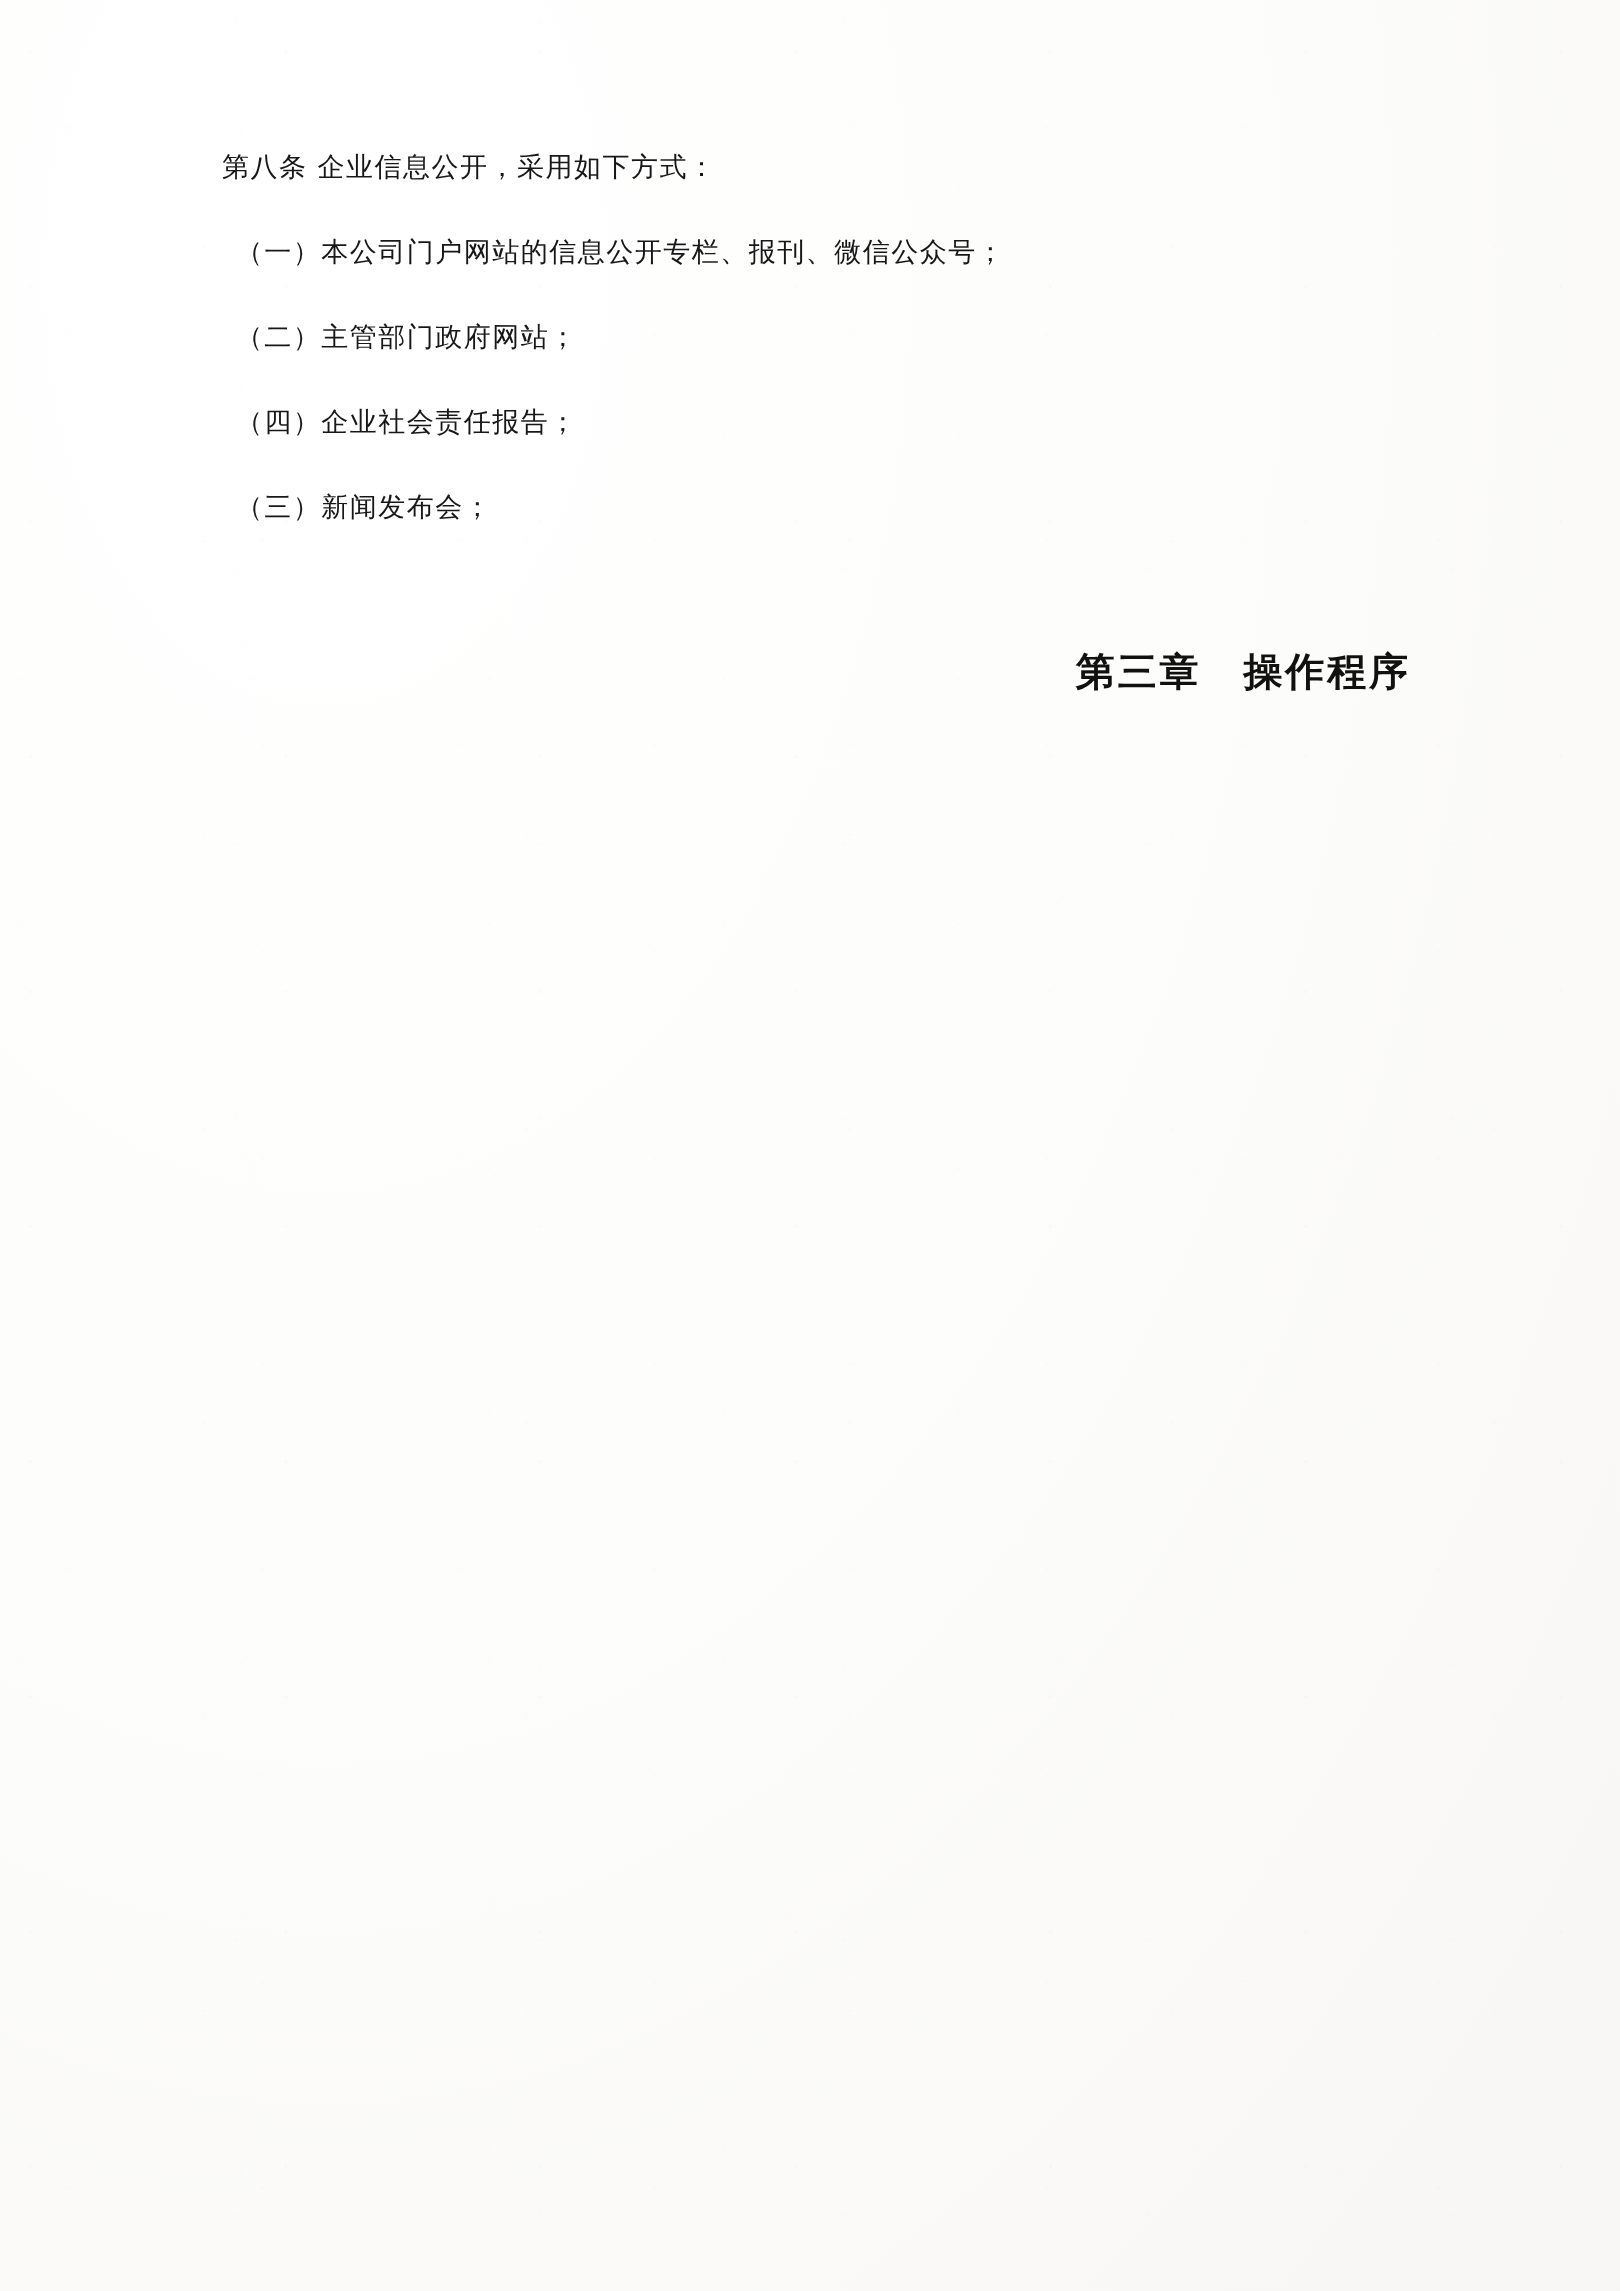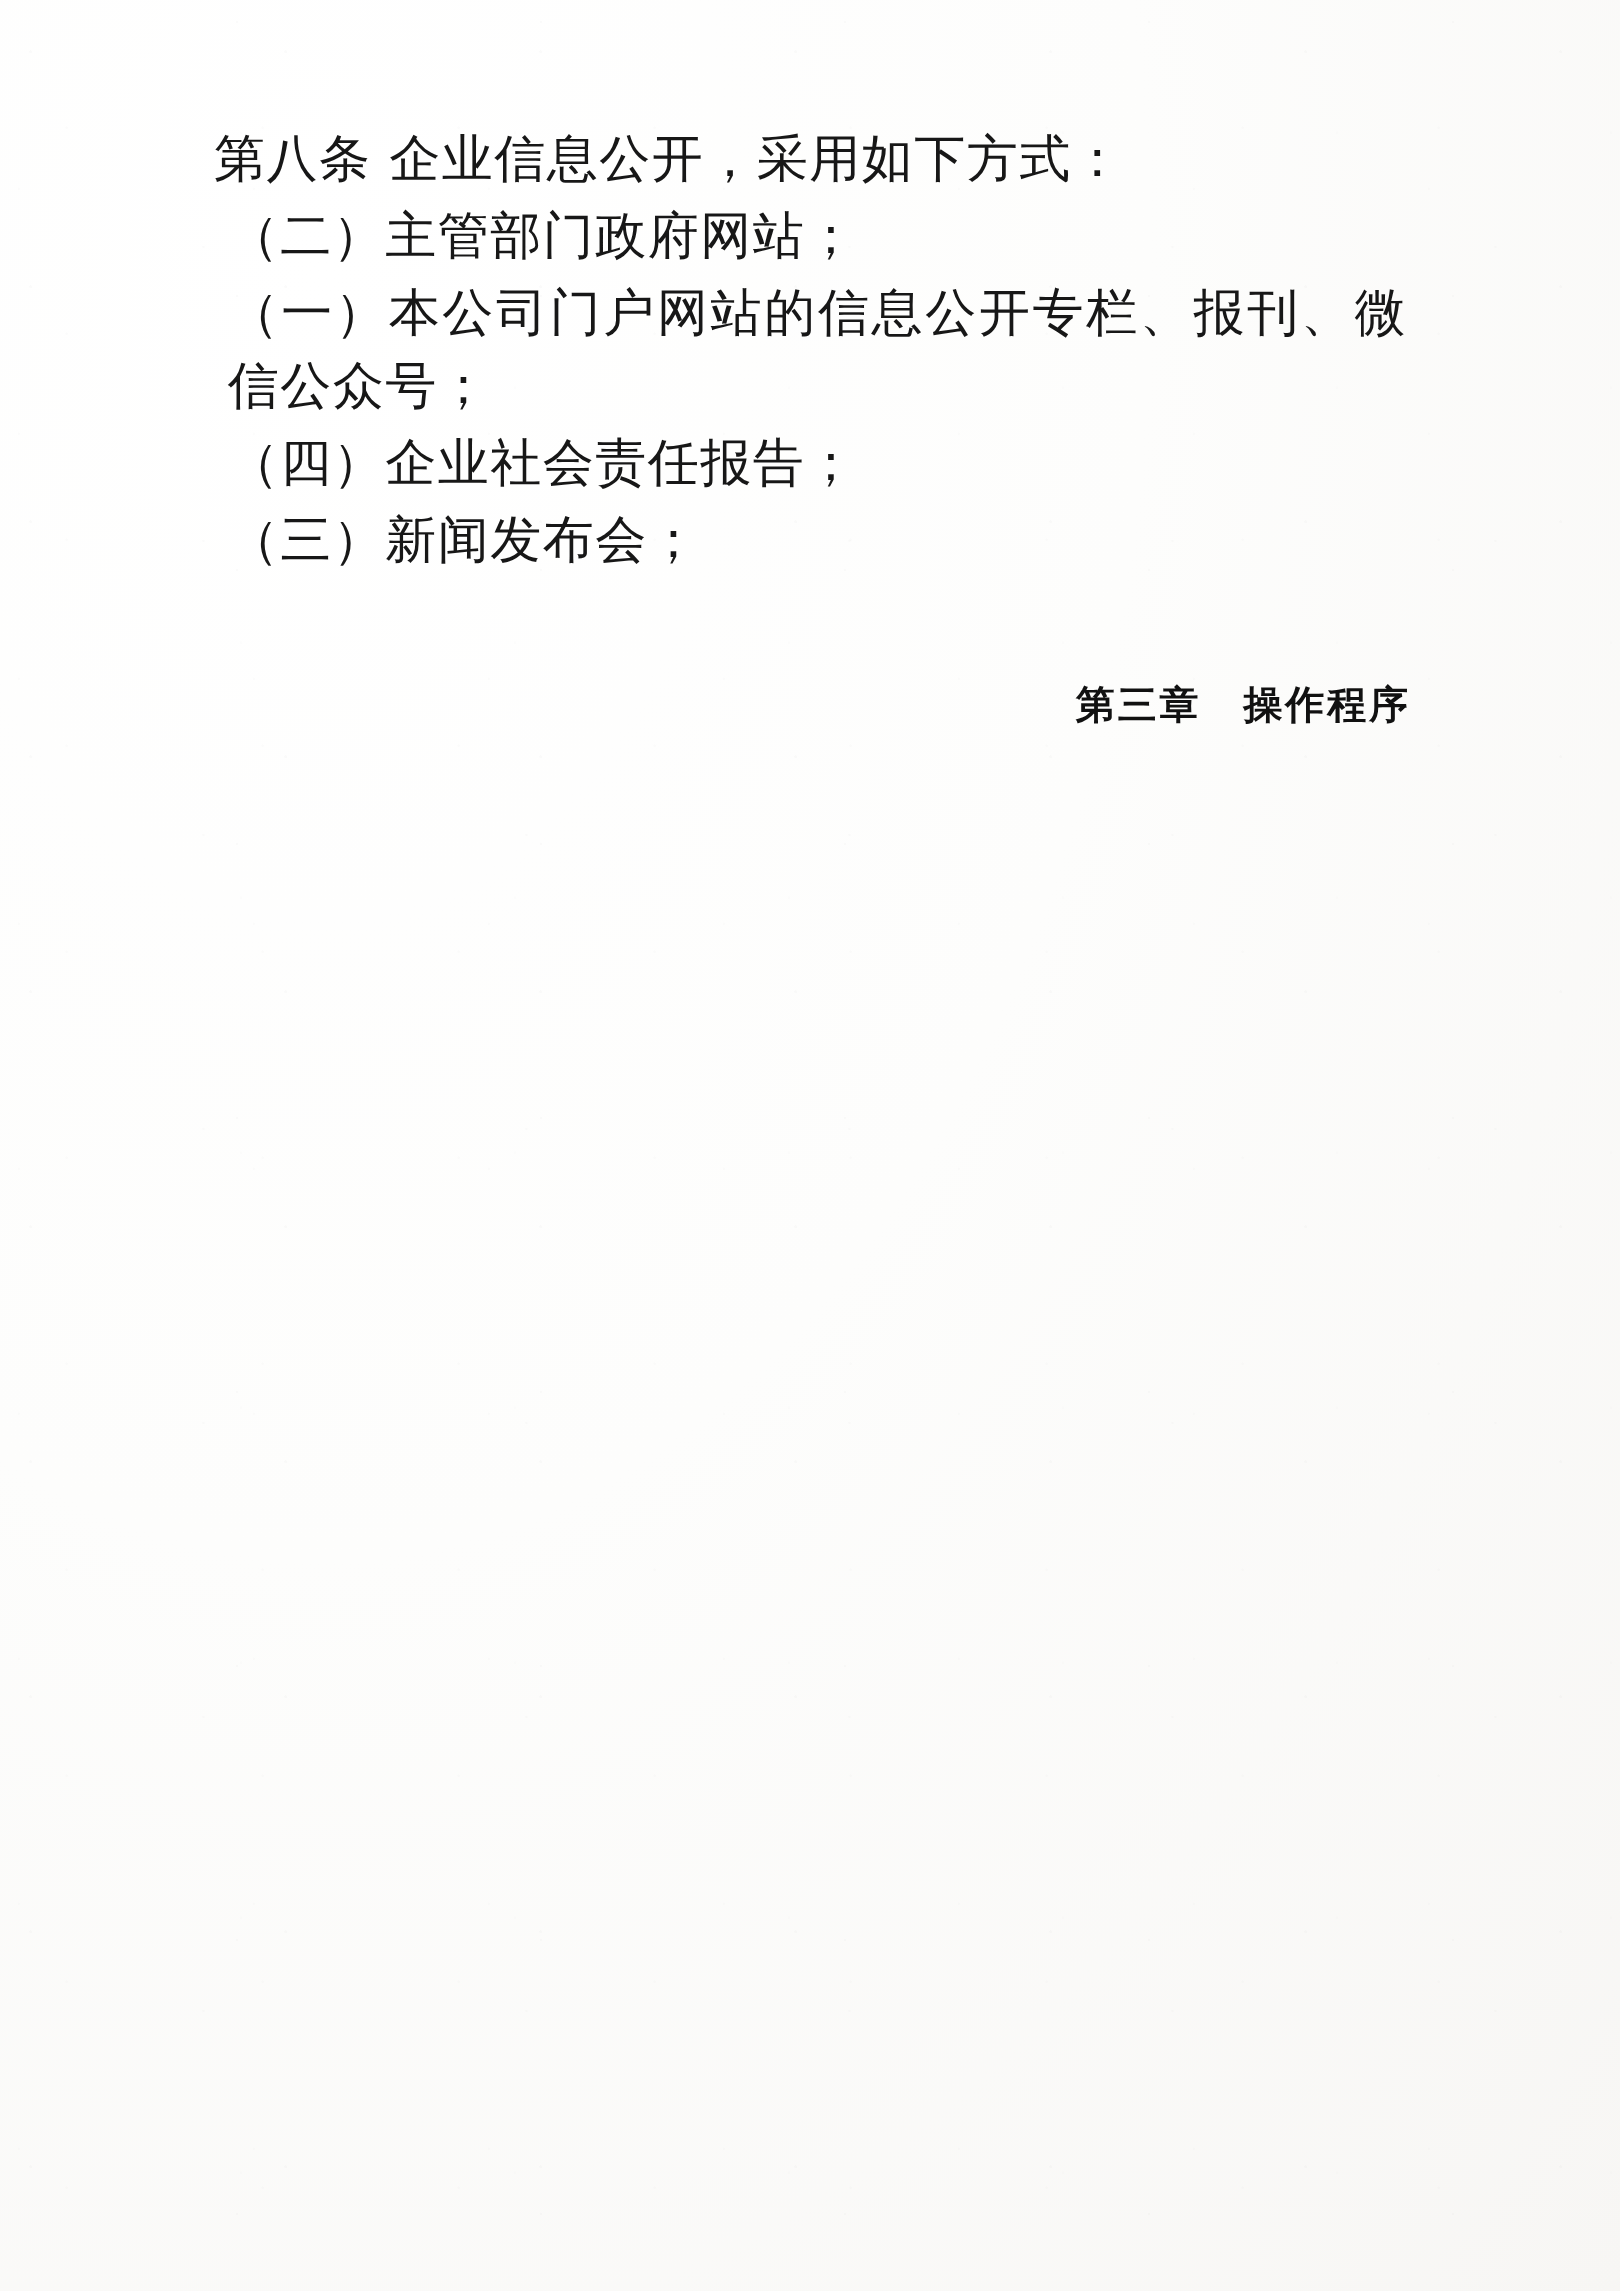--- a/index.html
+++ b/index.html
@@ -41,26 +41,26 @@
   }
 
   .content {
     position: absolute;
     left: 210px;
     top: 118px;
     width: 1201px;
   }
 
   .para {
-    font-size: 51px;
+    font-size: 27px;
     line-height: 73px;
     letter-spacing: 1.5px;
     text-align: justify;
     text-justify: inter-ideograph;
-    margin: 4px;
+    margin: 12px;
     color: #171717;
   }
   .p-article { margin-bottom: 2px; }
   .p-item { margin-bottom: 2px; }
 
   .item-pad { padding-left: 13.7px; }
 
   .chapter {
     font-size: 39px;
     line-height: 73px;
@@ -82,23 +82,23 @@
 </head>
 <body>
 
 <div class="page">
   <div class="paper-noise"></div>
 
   <div class="content">
 
     <p class="para p-article">第八条  企业信息公开，采用如下方式：</p>
 
+    <p class="para p-item item-pad">（一）本公司门户网站的信息公开专栏、报刊、微信公众号；</p>
+
     <p class="para p-item item-pad">（二）主管部门政府网站；</p>
-
-    <p class="para p-item item-pad">（一）本公司门户网站的信息公开专栏、报刊、微信公众号；</p>
 
     <p class="para p-item item-pad">（四）企业社会责任报告；</p>
 
     <p class="para p-item item-pad">（三）新闻发布会；</p>
 
     <div class="gap-lg"></div>
 
     <p class="chapter">第三章　操作程序</p>
 
     <div class="gap-md"></div>

